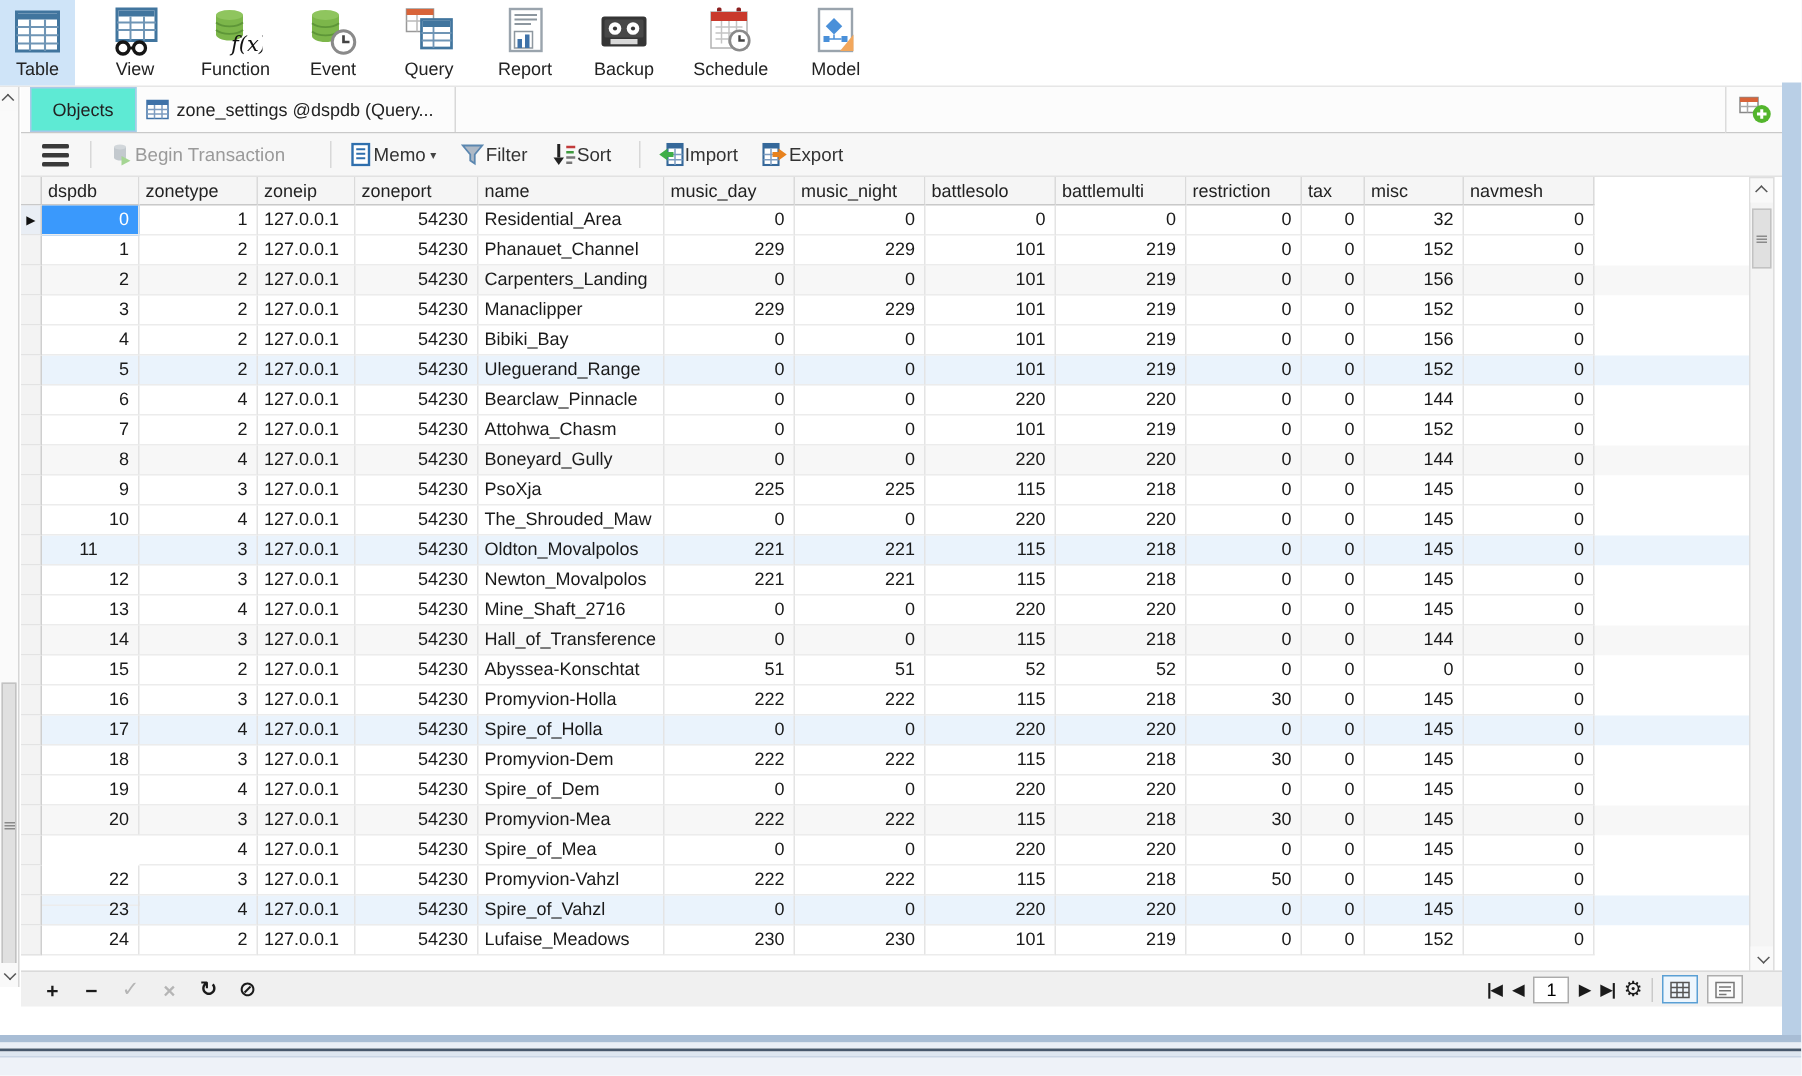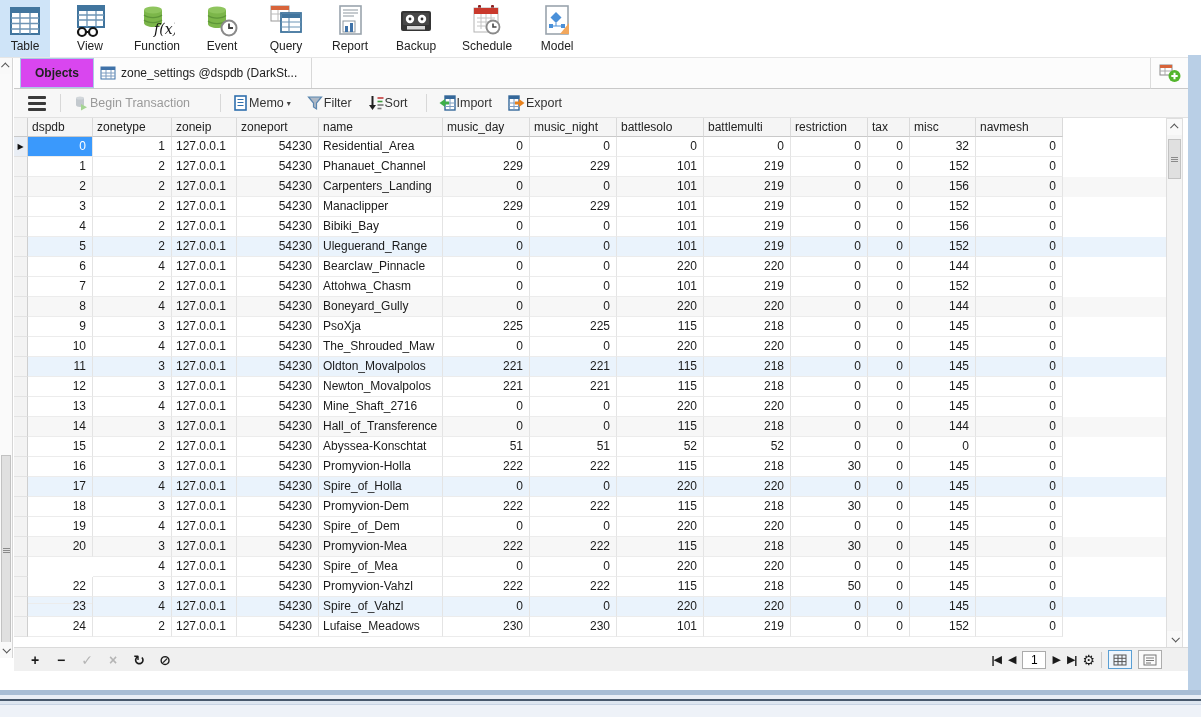--- a/index.html
+++ b/index.html
@@ -9,21 +9,21 @@
   
   .ribbon{position:absolute;left:0;top:0;width:1201px;height:57px;background:#ffffff;border-bottom:1px solid #e6e6e6;display:flex;align-items:flex-start;}
   .ritem{display:flex;flex-direction:column;align-items:center;justify-content:flex-start;height:57px;padding:3px 8px 0 8px;min-width:44px;box-sizing:border-box;cursor:default;}
   .ritem.sel{background:#cfe4f8;}
   .ricon{height:36px;display:flex;align-items:center;justify-content:center;}
   .rlabel{font-size:12px;color:#222;margin-top:0px;white-space:nowrap;}
 
   
   .tabbar{position:absolute;left:14px;top:58px;width:1136px;height:30px;background:#fcfcfc;border-bottom:1px solid #c9c9c9;display:flex;align-items:stretch;}
   .tab{display:flex;align-items:center;font-size:12px;color:#222;padding:0 14px;box-sizing:border-box;}
-  .tab.active{background:#d946ef;border:1px solid #a9c9e8;font-weight:bold;}
+  .tab.active{background:#5eead4;border:1px solid #a9c9e8;}
   .tab.doc{border-right:1px solid #d8d8d8;padding-left:6px;}
   .tab .tico{margin-right:5px;display:inline-flex;}
   .newtab-box{position:absolute;left:1150px;top:58px;width:38px;height:30px;border-bottom:1px solid #c9c9c9;border-left:1px solid #dcdcdc;background:#fcfcfc;display:flex;align-items:center;justify-content:center;}
 
   
   .toolbar2{position:absolute;left:14px;top:89px;width:1174px;height:28px;background:#f7f7f7;border-bottom:1px solid #e2e2e2;display:flex;align-items:center;font-size:12.5px;color:#333;}
   .t2item{display:flex;align-items:center;gap:1px;padding:0 8px;height:24px;cursor:default;white-space:nowrap;}
   .t2item.disabled{color:#9a9a9a;}
   .t2sep{width:1px;height:18px;background:#d8d8d8;margin:0 4px;}
   .caret{font-size:8px;color:#444;margin-left:2px;}
@@ -224,21 +224,21 @@
       <span>Objects</span>
     </div>
     <div class="tab doc">
       <span class="tico">
         <svg width="16" height="14" viewBox="0 0 16 14">
             <rect x="1" y="1" width="14" height="12" fill="#fff" stroke="#3f72a8"></rect>
             <rect x="1" y="1" width="14" height="3" fill="#3f72a8"></rect>
             <path d="M1 7h14M1 10h14M6 4v9M11 4v9" stroke="#7d9cc0" stroke-width="1"></path>
           </svg>
       </span>
-      <span>zone_settings @dspdb (DarkSt...</span>
+      <span>zone_settings @dspdb (Query...</span>
     </div>
   </div>
   <div class="newtab-box">
     <svg width="24" height="20" viewBox="0 0 24 20">
         <rect x="2" y="2" width="12" height="10" fill="#fff" stroke="#888"></rect>
         <rect x="2" y="2" width="12" height="3" fill="#d8643a"></rect>
         <path d="M2 8h12M7 5v7" stroke="#aaa"></path>
         <circle cx="16.5" cy="13" r="6" fill="#53b52c"></circle>
         <path d="M16.5 9.8v6.4M13.3 13h6.4" stroke="#fff" stroke-width="2"></path>
       </svg>
@@ -495,21 +495,21 @@
           <div class="gcell r" style="width: 87px;">0</div>
           <div class="gcell r" style="width: 87px;">220</div>
           <div class="gcell r" style="width: 87px;">220</div>
           <div class="gcell r" style="width: 77px;">0</div>
           <div class="gcell r" style="width: 42px;">0</div>
           <div class="gcell r" style="width: 66px;">145</div>
           <div class="gcell r" style="width: 87px;">0</div>
         </div>
         <div class="grow sb">
           <div class="rowhead"></div>
-          <div class="gcell r" style="width: 65px;">11</div>
+          <div class="gcell r" style="width: 65px; text-align: center;">11</div>
           <div class="gcell r" style="width: 79px;">3</div>
           <div class="gcell" style="width: 65px;">127.0.0.1</div>
           <div class="gcell r" style="width: 82px;">54230</div>
           <div class="gcell" style="width: 124px;">Oldton_Movalpolos</div>
           <div class="gcell r" style="width: 87px;">221</div>
           <div class="gcell r" style="width: 87px;">221</div>
           <div class="gcell r" style="width: 87px;">115</div>
           <div class="gcell r" style="width: 87px;">218</div>
           <div class="gcell r" style="width: 77px;">0</div>
           <div class="gcell r" style="width: 42px;">0</div>

